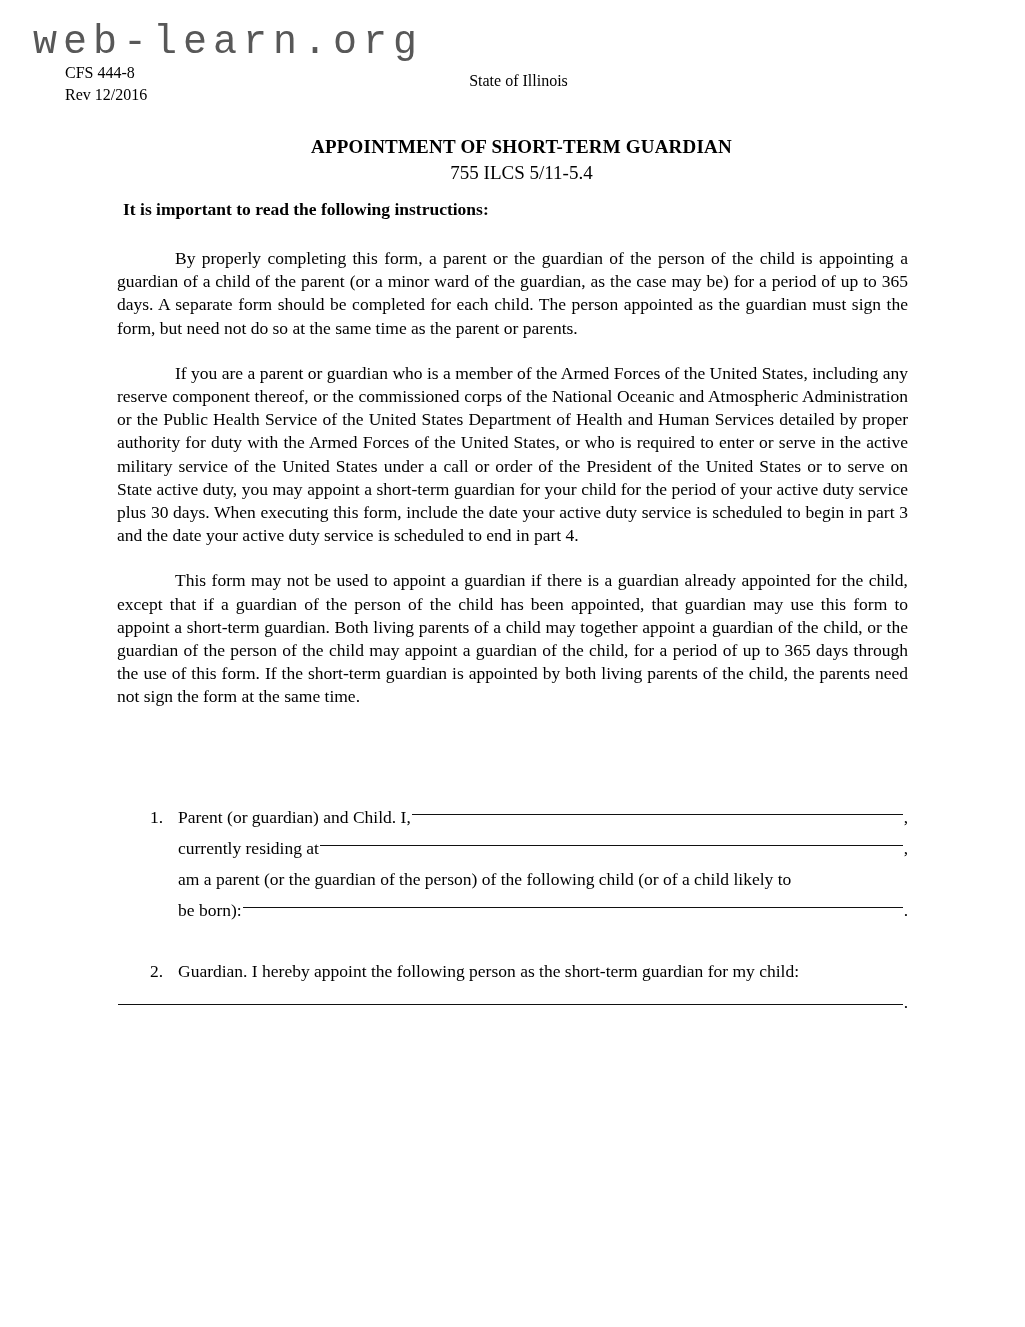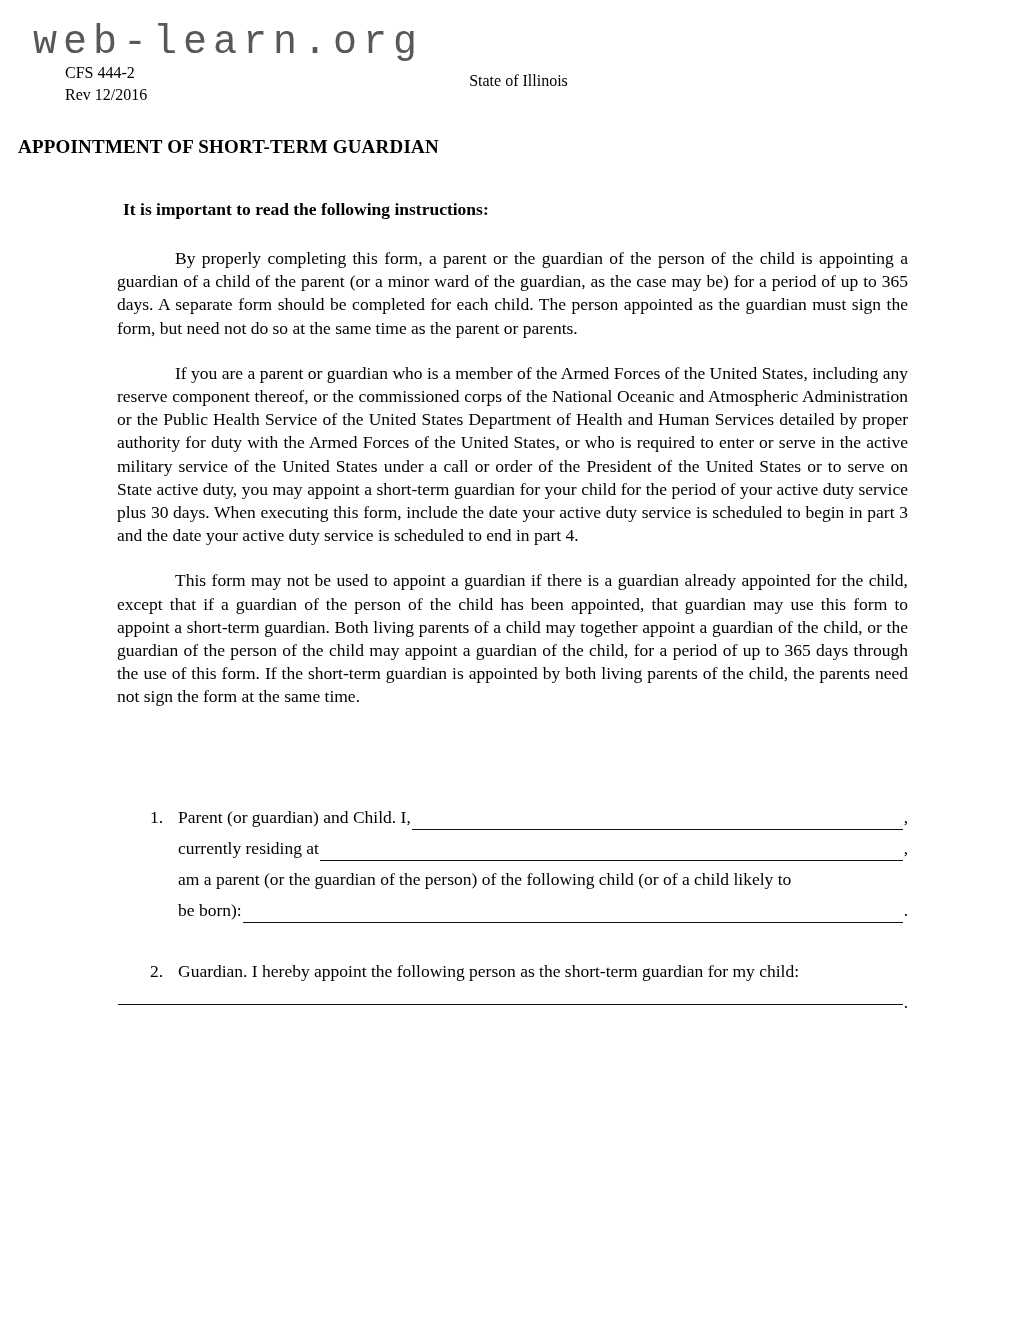--- a/index.html
+++ b/index.html
@@ -53,21 +53,21 @@
     z-index: 1;
   }
   .agency-line { display: block; }
 
   
   .title-block {
     position: absolute;
     left: 0;
     right: 0;
     top: 134px;
-    text-align: left;
+    text-align: center;
     padding-left: 18px;
   }
   .doc-title {
     font-size: 19px;
     font-weight: bold;
     line-height: 26px;
     letter-spacing: 0.2px;
   }
   .doc-subtitle {
     font-size: 19px;
@@ -116,21 +116,21 @@
     left: 33px;
     top: 0;
     width: 24px;
     text-align: left;
     line-height: 31px;
   }
   .item-line {
     line-height: 31px;
     white-space: nowrap;
     display: flex;
-    align-items: flex-end;
+    align-items: center;
   }
   .item-line.wrapline {
     white-space: normal;
     display: block;
   }
   .txt { flex: 0 0 auto; }
   .rule {
     flex: 1 1 auto;
     border-bottom: 1.6px solid #111111;
     height: 0;
@@ -165,30 +165,31 @@
   }
 </style>
 </head>
 <body>
 
 <div class="page">
 
   <div class="watermark">web-learn.org</div>
 
   <div class="form-id">
-    <div>CFS 444-2</div>
+    <div>CFS 444-8</div>
     <div>Rev 12/2016</div>
   </div>
 
   <div class="agency">
     <span class="agency-line">State of Illinois</span>
   </div>
 
   <div class="title-block">
     <div class="doc-title">APPOINTMENT OF SHORT-TERM GUARDIAN</div>
+    <div class="doc-subtitle">755 ILCS 5/11-5.4</div>
   </div>
 
   <div class="body-wrap">
     <div class="lead-heading">It is important to read the following instructions:</div>
     <p class="para">By properly completing this form, a parent or the guardian of the person of the child is appointing a guardian of a child of the parent (or a minor ward of the guardian, as the case may be) for a period of up to 365 days.  A separate form should be completed for each child.  The person appointed as the guardian must sign the form, but need not do so at the same time as the parent or parents.</p>
     <p class="para">If you are a parent or guardian who is a member of the Armed Forces of the United States, including any reserve component thereof, or the commissioned corps of the National Oceanic and Atmospheric Administration or the Public Health Service of the United States Department of Health and Human Services detailed by proper authority for duty with the Armed Forces of the United States, or who is required to enter or serve in the active military service of the United States under a call or order of the President of the United States or to serve on State active duty, you may appoint a short-term guardian for your child for the period of your active duty service plus 30 days.  When executing this form, include the date your active duty service is scheduled to begin in part 3 and the date your active duty service is scheduled to end in part 4.</p>
     <p class="para">This form may not be used to appoint a guardian if there is a guardian already appointed for the child, except that if a guardian of the person of the child has been appointed, that guardian may use this form to appoint a short-term guardian. Both living parents of a child may together appoint a guardian of the child, or the guardian of the person of the child may appoint a guardian of the child, for a period of up to 365 days through the use of this form. If the short-term guardian is appointed by both living parents of the child, the parents need not sign the form at the same time.</p>
   </div>
 
   <div class="items">

